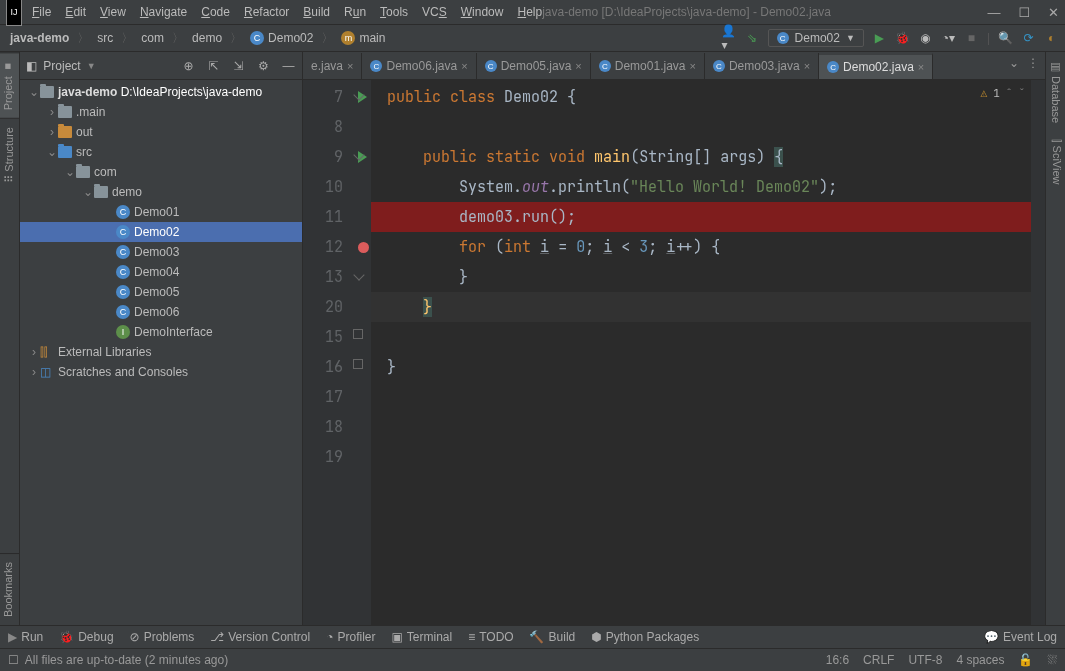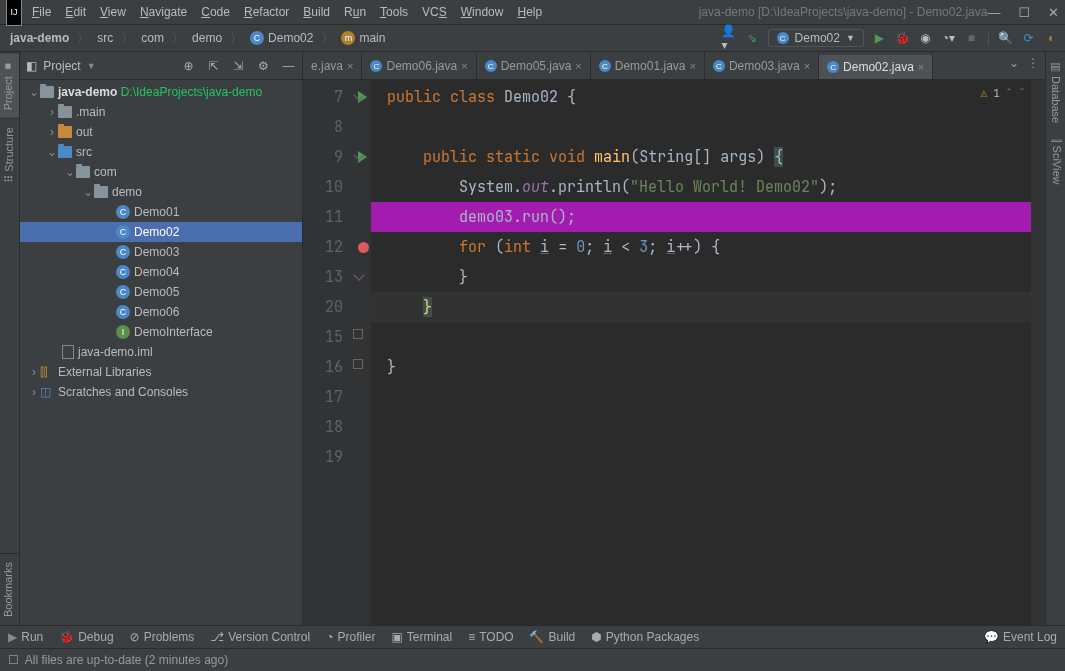--- a/index.html
+++ b/index.html
@@ -2,21 +2,21 @@
 <html><head>
 <meta charset="utf-8">
 <style>
   * { box-sizing: border-box; margin: 0; padding: 0; }
   body { font-family: "Segoe UI", Arial, sans-serif; font-size: 12px; background: #3c3f41; color: #bbb; overflow: hidden; width: 1065px; height: 671px; }
   .titlebar { height: 24px; background: #3c3f41; display: flex; align-items: center; padding: 0 6px; }
   .titlebar .app-icon { width: 16px; height: 28px; background: #000; border: 1px solid #888; margin-right: 10px; display:flex;align-items:center;justify-content:center;font-size:9px;color:#fff;}
   .menubar { display: flex; gap: 14px; }
   .menubar span { color: #bbb; cursor: pointer; }
   .menubar span u { text-decoration: underline; }
-  .title-text { flex:1; text-align:right; color:#777; font-size:12px;}
+  .title-text { flex:1; text-align:left; color:#777; font-size:12px;}
   .winbtns { display:flex; gap:18px; color:#aaa; font-size:13px;}
   .navbar { height: 28px; background: #3c3f41; border-top:1px solid #2b2b2b; border-bottom:1px solid #2b2b2b; display:flex; align-items:center; padding:0 6px;}
   .breadcrumb { display:flex; align-items:center; gap:4px; flex:1;}
   .breadcrumb .crumb { display:flex;align-items:center; gap:4px; padding:0 4px;}
   .breadcrumb .sep { color:#666;}
   .class-icon { width:14px;height:14px;border-radius:7px;background:#4a88c7;display:inline-flex;align-items:center;justify-content:center;font-size:9px;color:#fff;}
   .method-icon { width:14px;height:14px;border-radius:7px;background:#b0802e;display:inline-flex;align-items:center;justify-content:center;font-size:9px;color:#fff;}
   .nav-right { display:flex; align-items:center; gap:8px;}
   .run-config { border:1px solid #555; padding:1px 8px; border-radius:2px; display:flex; align-items:center; gap:6px;}
   .icn { width:15px; height:15px; display:inline-flex;align-items:center;justify-content:center; cursor:pointer;}
@@ -49,21 +49,21 @@
   .gutter { width:48px; background:#313335; text-align:right; color:#606366; padding-top:2px;}
   .gutter div { height:30px; line-height:30px; padding-right:8px; position:relative;}
   .run-tri { position:absolute; right:-16px; top:9px; width:0;height:0;border-left:9px solid #499c54;border-top:6px solid transparent;border-bottom:6px solid transparent;}
   .bp { position:absolute; right:-18px; top:10px; width:11px;height:11px;border-radius:6px;background:#db5c5c;}
   .fold-gutter { width:20px; background:#313335;}
   .fold-gutter div { height:30px; position:relative;}
   .fold-mark{position:absolute;left:4px;top:11px;width:8px;height:8px;border:1px solid #666;border-top:none;border-right:none;transform:rotate(-45deg);}
   .fold-box{position:absolute;left:2px;top:9px;width:10px;height:10px;border:1px solid #666;}
   .code { flex:1; padding-top:2px;}
   .code .line { height:30px; line-height:30px; white-space:pre; padding-left:16px;}
-  .code .line.bp-line { background:#a21caf;}
+  .code .line.bp-line { background:#7f1d1d;}
   .code .line.caret-line { background:#323232;}
   .kw { color:#cc7832;}
   .str { color:#6a8759;}
   .num { color:#6897bb;}
   .id { color:#a9b7c6;}
   .cls { color:#a9b7c6;}
   .fld { color:#9876aa; font-style:italic;}
   .mtd { color:#ffc66d;}
   .punc { color:#a9b7c6;}
   .cursor-brace { color:#ffc66d; background:#3b514d;}
@@ -164,21 +164,21 @@
       </div>
       <div class="sh-icons">
         <span class="icn">⊕</span>
         <span class="icn">⇱</span>
         <span class="icn">⇲</span>
         <span class="icn">⚙</span>
         <span class="icn">—</span>
       </div>
     </div>
     <div class="tree">
-      <div class="tree-row" style="padding-left:8px"><span class="arrow">⌄</span><span class="folder-icon"></span><b style="color:#ddd">java-demo</b>&nbsp;<span style="color:#22c55e">D:\IdeaProjects\java-demo</span></div>
+      <div class="tree-row" style="padding-left:8px"><span class="arrow">⌄</span><span class="folder-icon"></span><b style="color:#ddd">java-demo</b>&nbsp;<span style="color:#ffffff">D:\IdeaProjects\java-demo</span></div>
       <div class="tree-row" style="padding-left:26px">
           <span class="arrow">›</span>
           <span class="folder-icon"></span>
           <span>.main</span>
         </div>
       <div class="tree-row" style="padding-left:26px">
           <span class="arrow">›</span>
           <span class="folder-icon orange"></span>
           <span>out</span>
         </div>
@@ -217,24 +217,20 @@
           <span class="class-icon" style="margin-right:4px">C</span>
           <span>Demo05</span>
         </div>
       <div class="tree-row" style="padding-left:96px">
           <span class="class-icon" style="margin-right:4px">C</span>
           <span>Demo06</span>
         </div>
       <div class="tree-row" style="padding-left:96px">
           <span class="interface-icon">I</span>
           <span>DemoInterface</span>
-        </div>
-      <div class="tree-row" style="padding-left:42px">
-          <span class="file-icon"></span>
-          <span>java-demo.iml</span>
         </div>
       <div class="tree-row" style="padding-left:8px">
           <span class="arrow">›</span>
           <span class="lib-icon">⫿⫿</span>
           <span>External Libraries</span>
         </div>
       <div class="tree-row" style="padding-left:8px">
           <span class="arrow">›</span>
           <span class="lib-icon" style="color:#4a88c7">◫</span>
           <span>Scratches and Consoles</span>
@@ -390,13 +386,21 @@
       <span>💬</span>
       <span>Event Log</span>
     </div>
 </div>
 
 <div class="statusbar">
   <div class="status-left">
     <span>☐</span>
     <span>All files are up-to-date (2 minutes ago)</span>
   </div>
+  <div class="status-right">
+    <span>16:6</span>
+    <span>CRLF</span>
+    <span>UTF-8</span>
+    <span>4 spaces</span>
+    <span>🔓</span>
+    <span>⛆</span>
+  </div>
 </div>
 
 </body></html>

